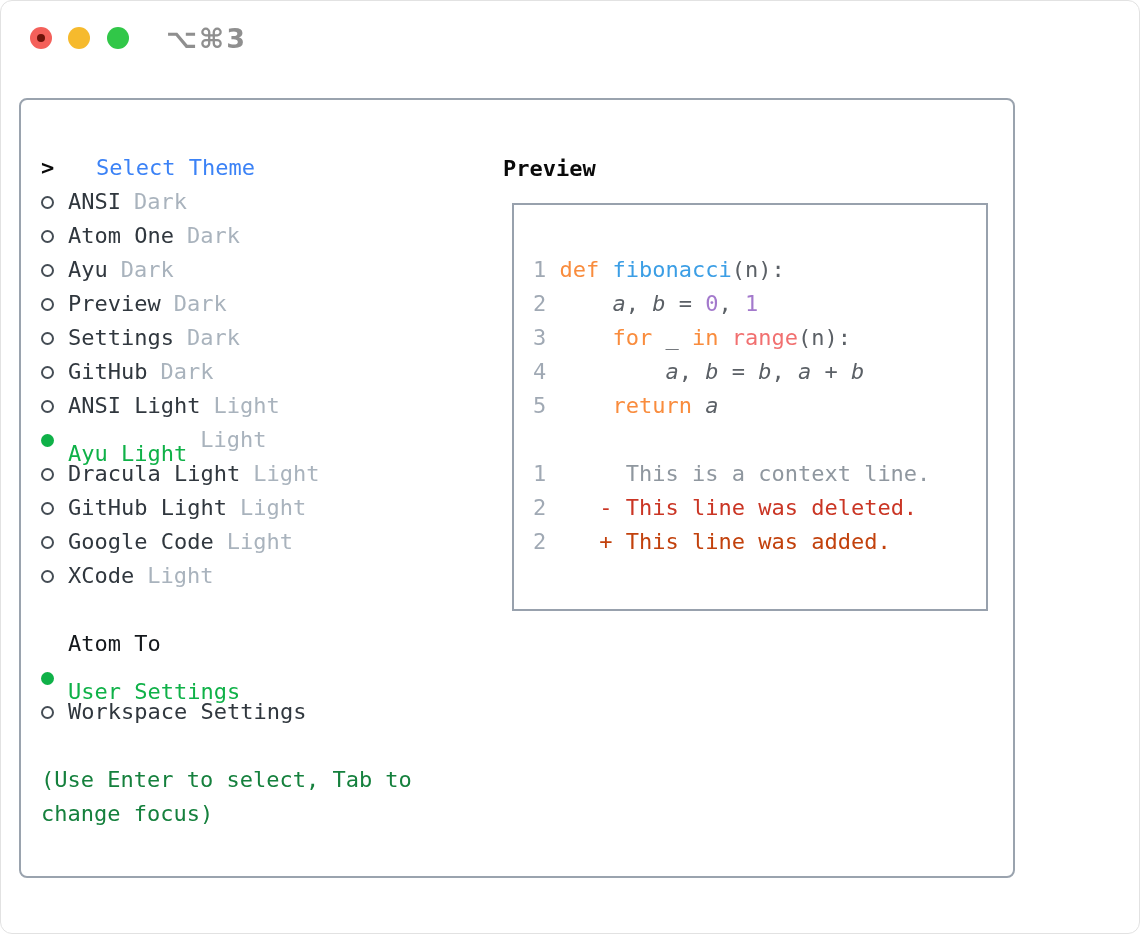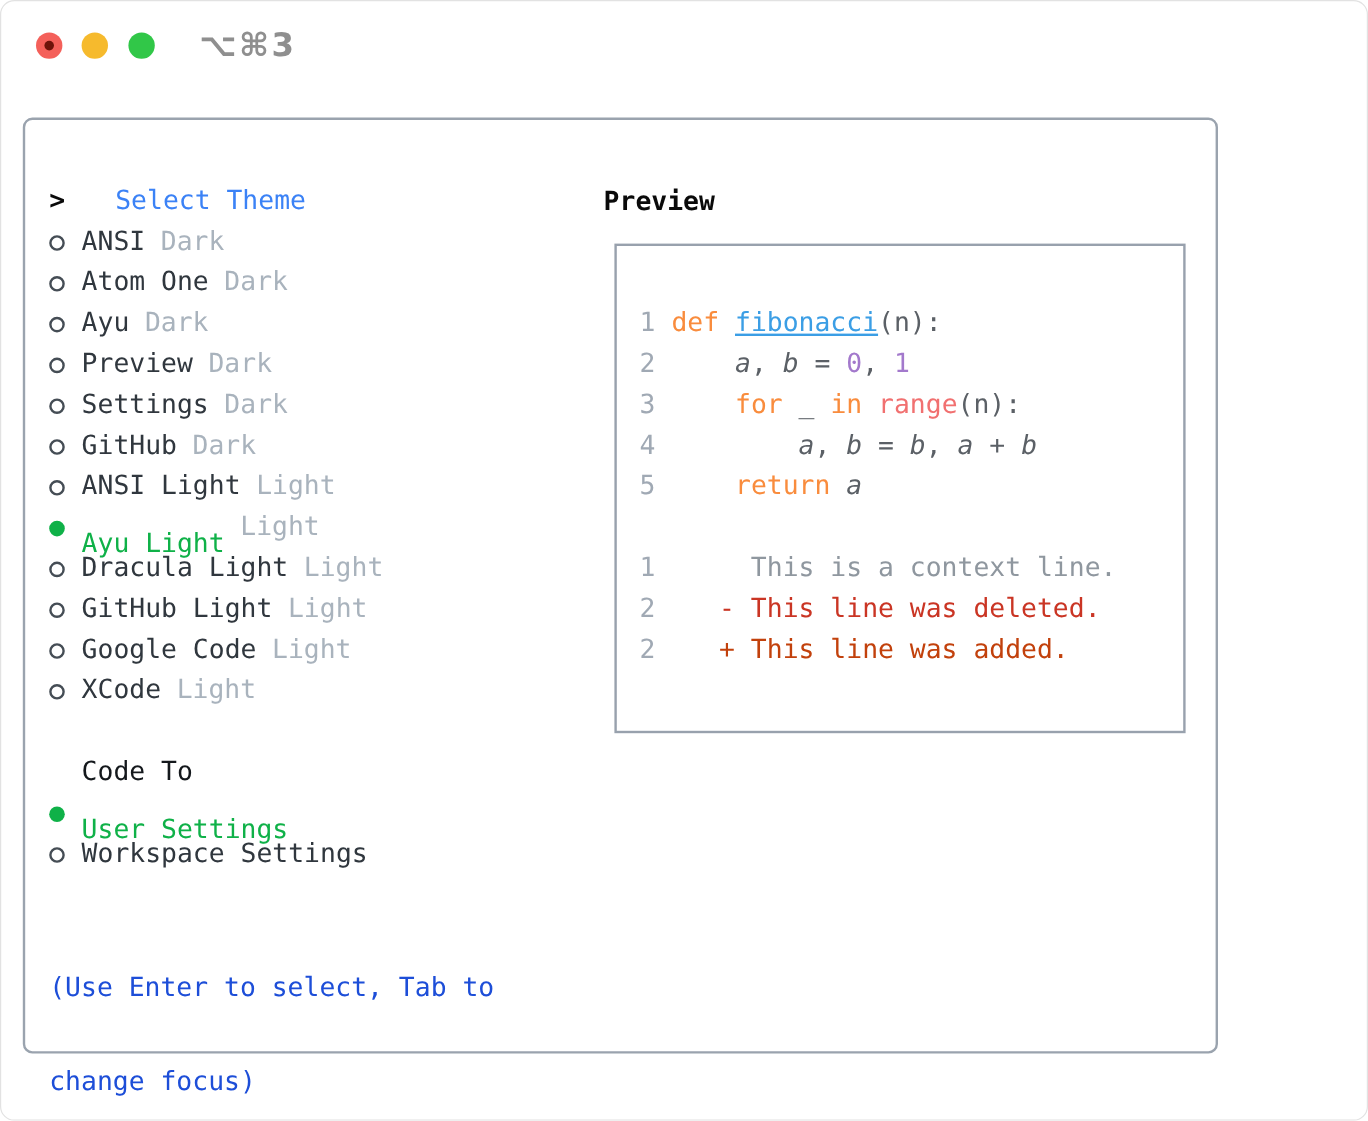--- a/index.html
+++ b/index.html
@@ -30,36 +30,36 @@
   .marker{width:27px;flex:none;display:flex;align-items:center;}
   .arrow{font-weight:bold;color:#0a0a0a;}
   .radio{width:13px;height:13px;border:2px solid #454d55;border-radius:50%;box-sizing:border-box;}
   .radio.on{background:#0fb148;border:none;}
   .hdr-label{font-weight:normal;color:#3b82f6;margin-left:28px;}
   .tname{color:#30373e;}
   .row.selected .tname{color:#0fb148;margin-top:28px;}
   .tvariant{color:#a9b3bd;margin-left:13px;}
   .spacer{height:34px;}
   .apply-label{margin-left:27px;color:#14181c;}
-  .hint-line{height:34px;display:flex;align-items:center;color:#1d4ed8;white-space:pre;margin-top:44px;}
+  .hint-line{height:34px;display:flex;align-items:center;color:#15803d;white-space:pre;}
   
   .preview-title{
     position:absolute;left:482px;top:51px;height:34px;display:flex;align-items:center;
     font-size:22px;font-weight:bold;color:#0a0a0a;
   }
   .preview-box{
     position:absolute;left:491px;top:103px;width:476px;height:408px;
     border:2px solid #98a1ad;box-sizing:border-box;background:#fff;
   }
   .code{position:absolute;left:19px;top:48px;font-size:22px;line-height:34px;white-space:pre;}
   .code-line{height:34px;}
   .seg-num{color:#a0a9b4;}
   .seg-fg{color:#5b6066;}
   .seg-kw{color:#f98c3d;}
-  .seg-fn{color:#3b9ee5;text-decoration:underline;}
+  .seg-fn{color:#3b9ee5;}
   .seg-lit{color:#a379cc;}
   .seg-sp{color:#f17070;}
   .seg-var{color:#5b6066;font-style:italic;}
   .seg-ctx{color:#8f979f;}
   .seg-del{color:#ca3524;}
   .seg-add{color:#c2410c;}
 </style>
 </head>
 <body>
 
@@ -93,21 +93,21 @@
           <div class="row selected"><span class="marker"><span class="radio on"></span></span><span class="tname">Ayu Light</span><span class="tvariant">Light</span></div>
           <div class="row"><span class="marker"><span class="radio"></span></span><span class="tname">Dracula Light</span><span class="tvariant">Light</span></div>
           <div class="row"><span class="marker"><span class="radio"></span></span><span class="tname">GitHub Light</span><span class="tvariant">Light</span></div>
           <div class="row"><span class="marker"><span class="radio"></span></span><span class="tname">Google Code</span><span class="tvariant">Light</span></div>
           <div class="row"><span class="marker"><span class="radio"></span></span><span class="tname">XCode</span><span class="tvariant">Light</span></div>
         </div>
 
       <div class="spacer"></div>
 
       <div class="row">
-        <span class="apply-label">Code To</span>
+        <span class="apply-label">Atom To</span>
       </div>
 
       <div id="apply-list">
           <div class="row selected"><span class="marker"><span class="radio on"></span></span><span class="tname">User Settings</span></div>
           <div class="row"><span class="marker"><span class="radio"></span></span><span class="tname">Workspace Settings</span></div>
         </div>
 
       <div class="spacer"></div>
 
       <div id="hint">

